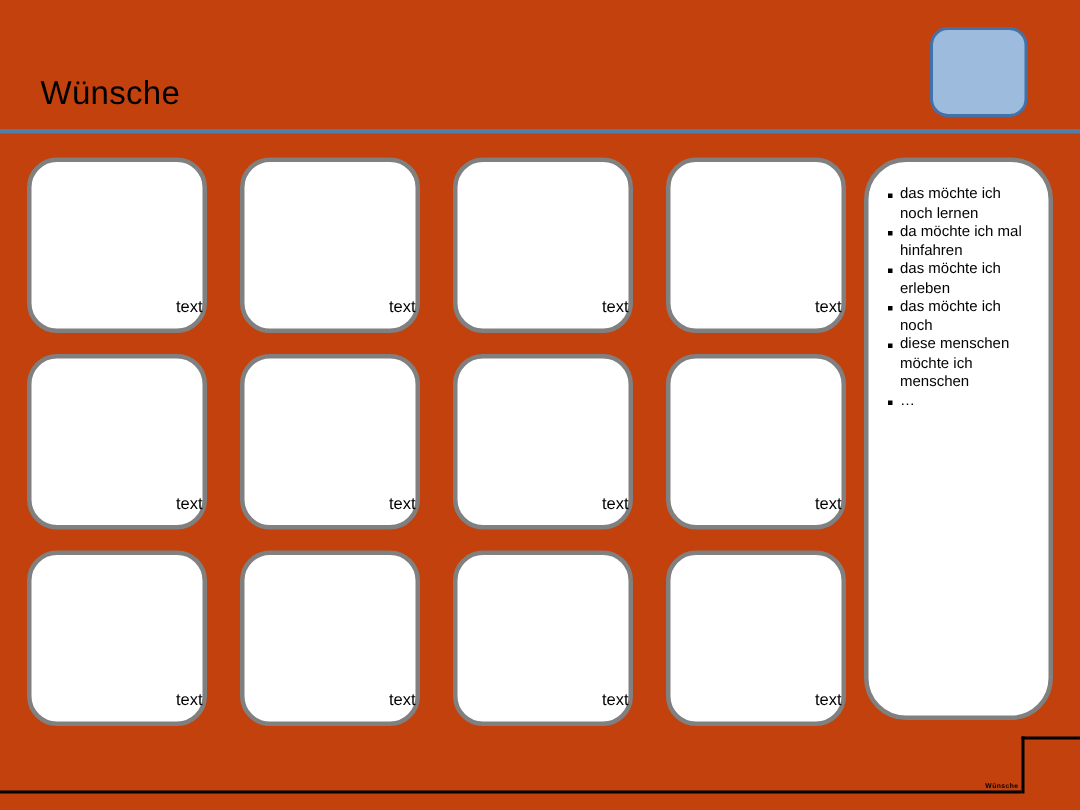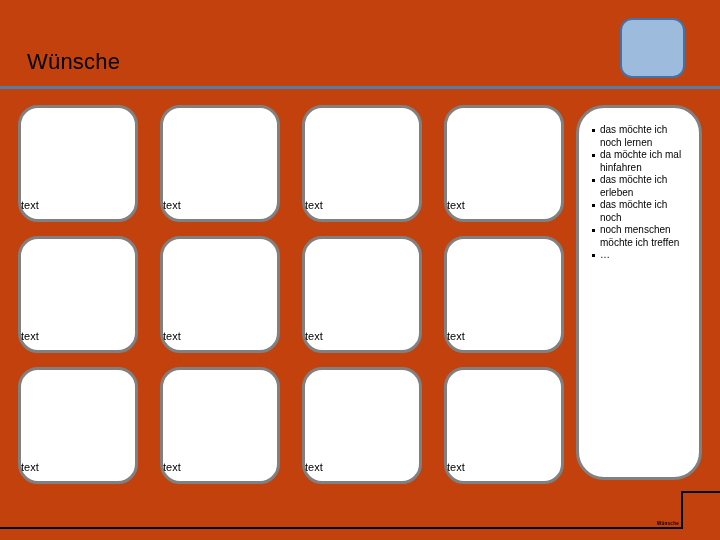--- a/index.html
+++ b/index.html
@@ -60,21 +60,21 @@
     border: 3px solid #808080;
     border-radius: 20px;
     box-sizing: border-box;
     background: #ffffff;
   }
   .grid-box .box-label {
     position: absolute;
     left: 0;
     right: 0;
     bottom: 7px;
-    text-align: left;
+    text-align: right;
     font-size: 11px;
     line-height: 13px;
     color: #000000;
   }
 
   
   .bullet-panel {
     position: absolute;
     left: 576px;
     top: 105px;
@@ -195,21 +195,21 @@
   <div class="grid-box" style="left:444px; top:367px; width:120px; height:117px;">
     <div class="box-label">text</div>
   </div>
 
   <div class="bullet-panel">
     <ul class="bullet-list">
       <li>das möchte ich noch lernen</li>
       <li>da möchte ich mal hinfahren</li>
       <li>das möchte ich erleben</li>
       <li>das möchte ich noch</li>
-      <li>noch menschen möchte ich treffen</li>
+      <li>diese menschen möchte ich menschen</li>
       <li>…</li>
     </ul>
   </div>
 
   <div class="footer-rule"></div>
   <div class="footer-box"></div>
   <div class="footer-note">Wünsche</div>
 
 </div>
 

